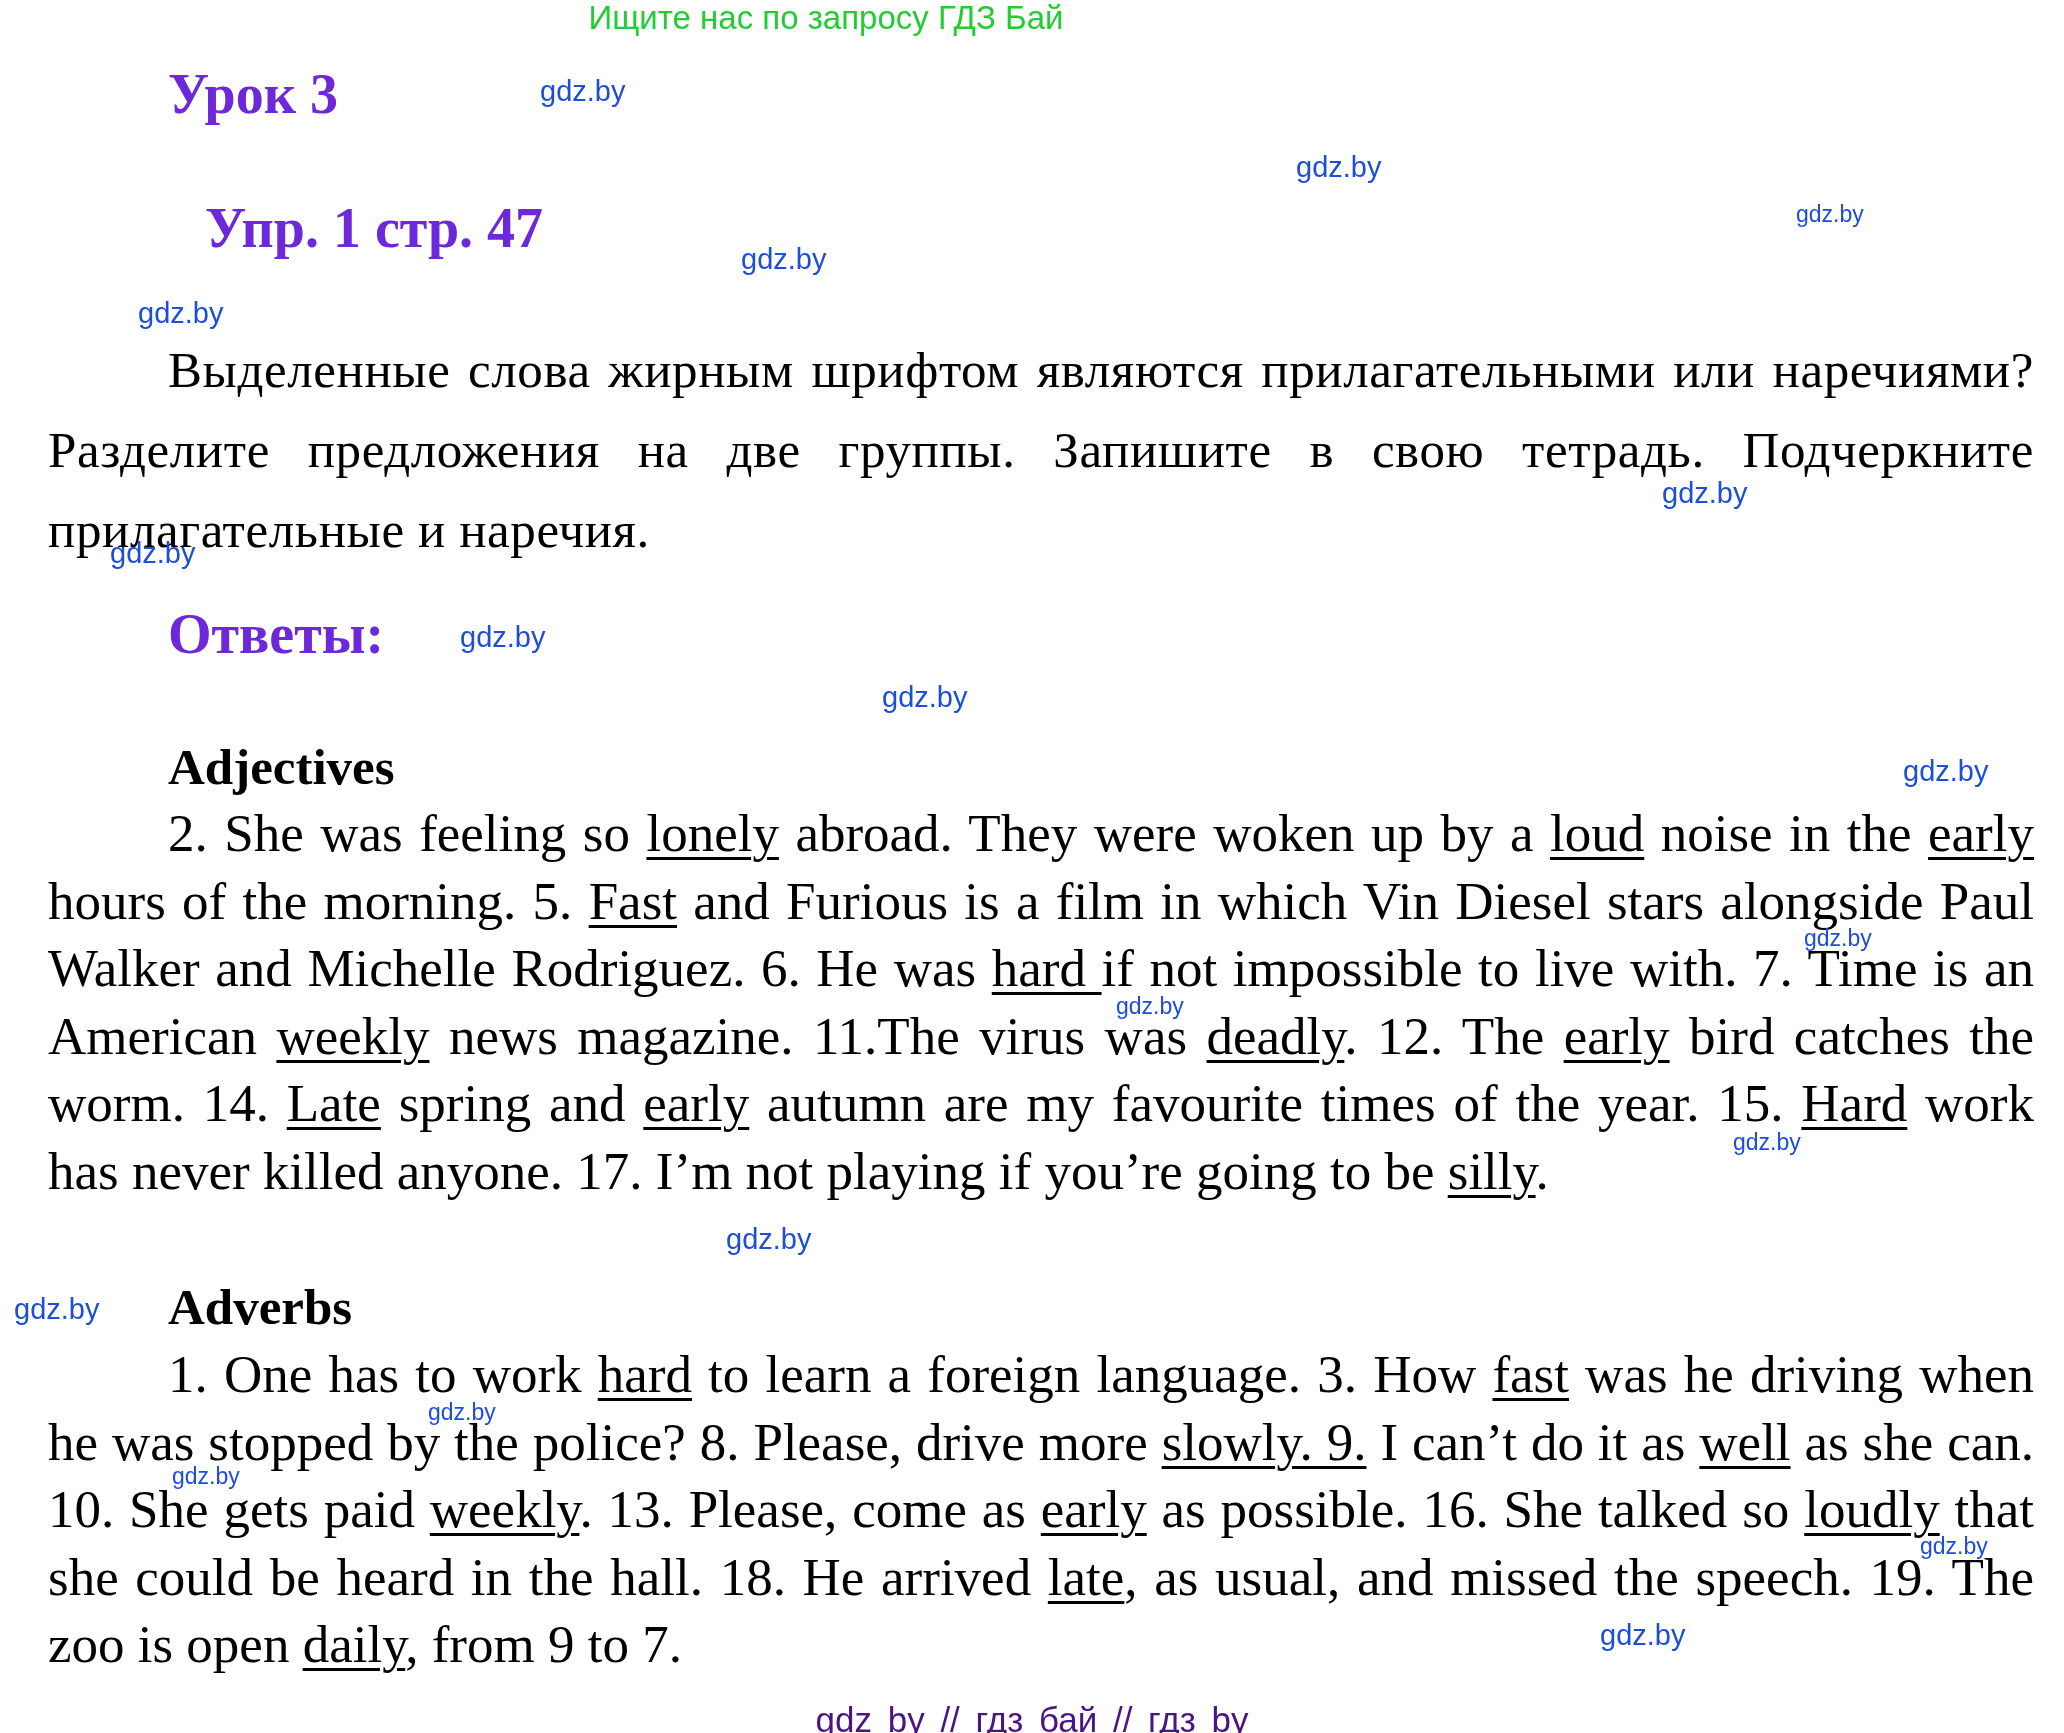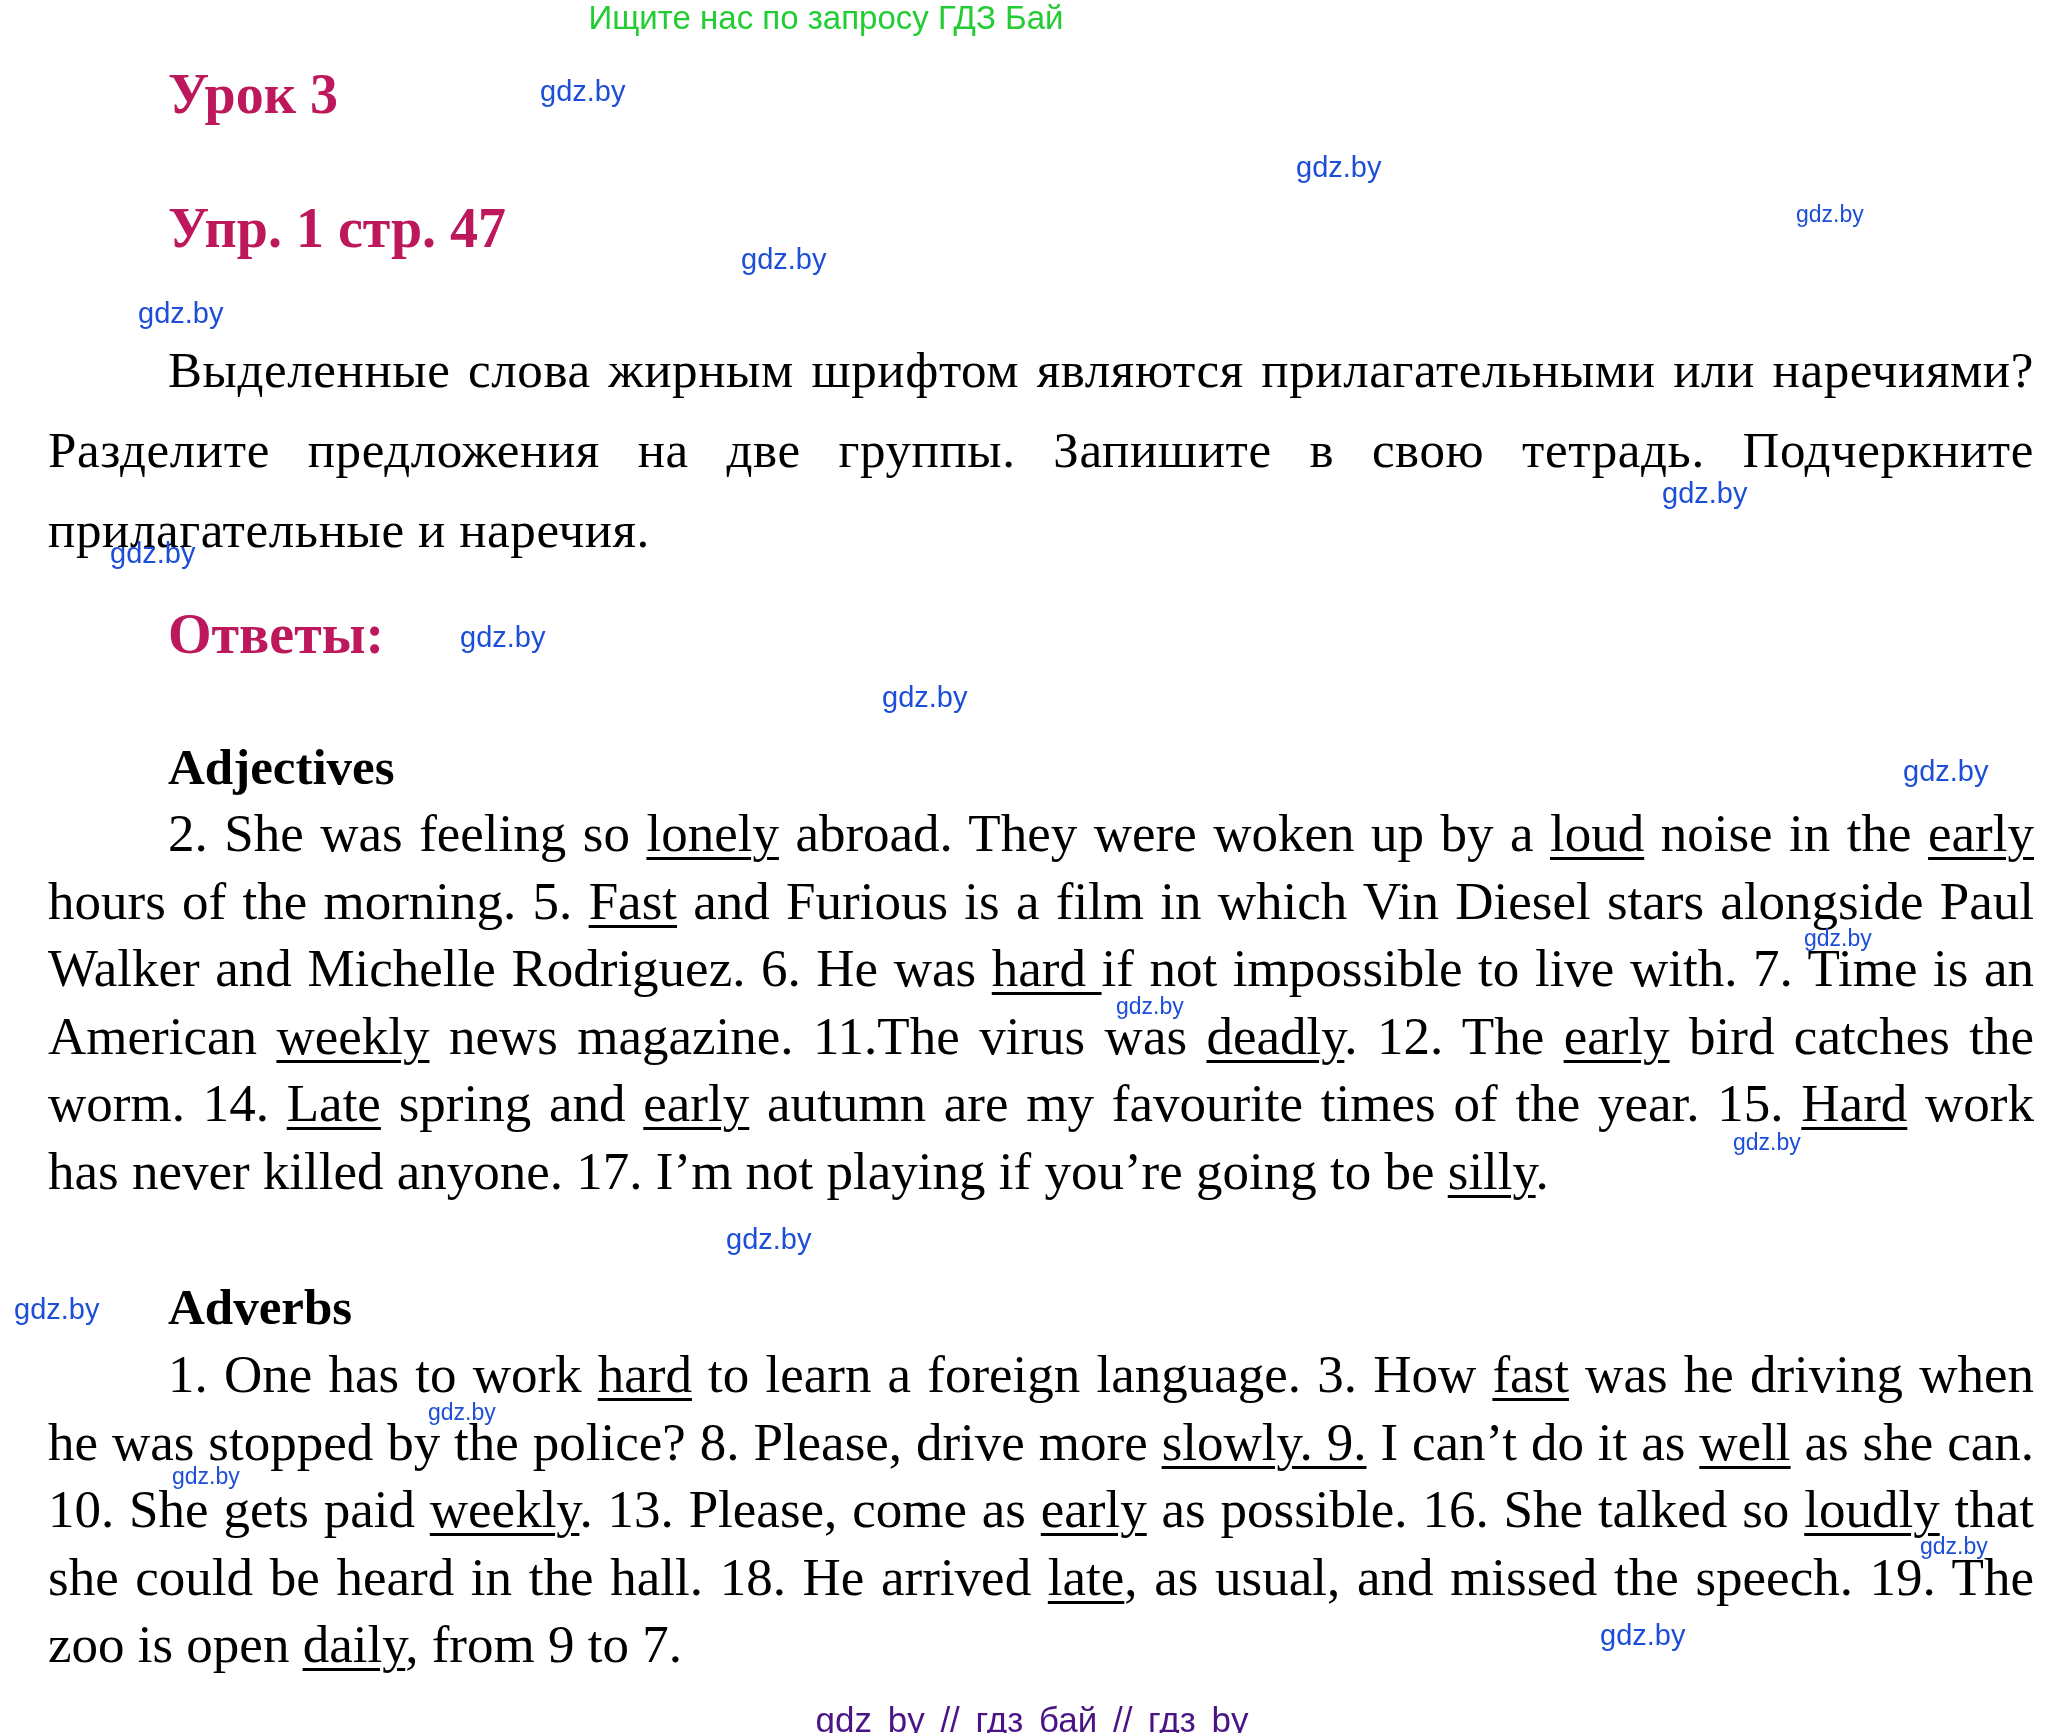--- a/index.html
+++ b/index.html
@@ -5,21 +5,21 @@
   html, body { margin: 0; padding: 0; background: #ffffff; }
   body { width: 2064px; height: 1733px; position: relative; overflow: hidden; }
   .page { position: absolute; left: 0; top: 0; width: 2064px; height: 1733px; }
   .top-banner {
     position: absolute; left: 0; width: 1652px; top: 0; text-align: center;
     font-family: "Liberation Sans", sans-serif; font-size: 33px; color: #22cc33;
     line-height: 36px;
   }
   .heading {
     position: absolute; left: 168px;
-    font-family: "Liberation Serif", serif; font-weight: bold; color: #be185d;
+    font-family: "Liberation Serif", serif; font-weight: bold; color: #6d28d9;
     font-size: 56px; line-height: 60px; white-space: nowrap;
   }
   .instruction {
     position: absolute; left: 48px; width: 1986px; top: 330px;
     font-family: "Liberation Serif", serif; font-weight: normal; color: #000;
     font-size: 51px; line-height: 80px; text-align: justify; text-align-last: left;
     text-indent: 120px; letter-spacing: 0.6px;
   }
   .section-title {
     position: absolute; left: 168px;
@@ -44,21 +44,21 @@
   }
 </style>
 </head>
 <body>
 
 <div class="page">
 
   <div class="top-banner" style="top:0px;">Ищите нас по запросу ГДЗ Бай</div>
 
   <div class="heading" style="top:64px;">Урок 3</div>
-  <div class="heading" style="top:198px;">Упр. 1 стр. 47</div>
+  <div class="heading" style="top:198px;margin-left:37px;">Упр. 1 стр. 47</div>
 
   <div class="instruction">Выделенные слова жирным шрифтом являются прилагательными или наречиями? Разделите предложения на две группы. Запишите в свою тетрадь. Подчеркните прилагательные и наречия.</div>
 
   <div class="heading" style="top:604px;">Ответы:</div>
 
   <div class="section-title" style="top:737px;">Adjectives</div>
   <div class="answer-para" id="adj-para" style="top:800px;"><span>2. She was feeling so </span><u>lonely</u><span> abroad. They were woken up by a </span><u>loud</u><span> noise in the </span><u>early</u><span> hours of the morning. 5. </span><u>Fast</u><span> and Furious is a film in which Vin Diesel stars alongside Paul Walker and Michelle Rodriguez. 6. He was </span><u>hard </u><span>if not impossible to live with. 7. Time is an American </span><u>weekly</u><span> news magazine. 11.The virus was </span><u>deadly</u><span>. 12. The </span><u>early</u><span> bird catches the worm. 14. </span><u>Late</u><span> spring and </span><u>early</u><span> autumn are my favourite times of the year. 15. </span><u>Hard</u><span> work has never killed anyone. 17. I’m not playing if you’re going to be </span><u>silly</u><span>.</span></div>
 
   <div class="section-title" style="top:1277px;">Adverbs</div>
   <div class="answer-para" id="adv-para" style="top:1341px;"><span>1. One has to work </span><u>hard</u><span> to learn a foreign language. 3. How </span><u>fast</u><span> was he driving when he was stopped by the police? 8. Please, drive more </span><u>slowly. 9.</u><span> I can’t do it as </span><u>well</u><span> as she can. 10. She gets paid </span><u>weekly</u><span>. 13. Please, come as </span><u>early</u><span> as possible. 16. She talked so </span><u>loudly</u><span> that she could be heard in the hall. 18. He arrived </span><u>late</u><span>, as usual, and missed the speech. 19. The zoo is open </span><u>daily</u><span>, from 9 to 7.</span></div>

